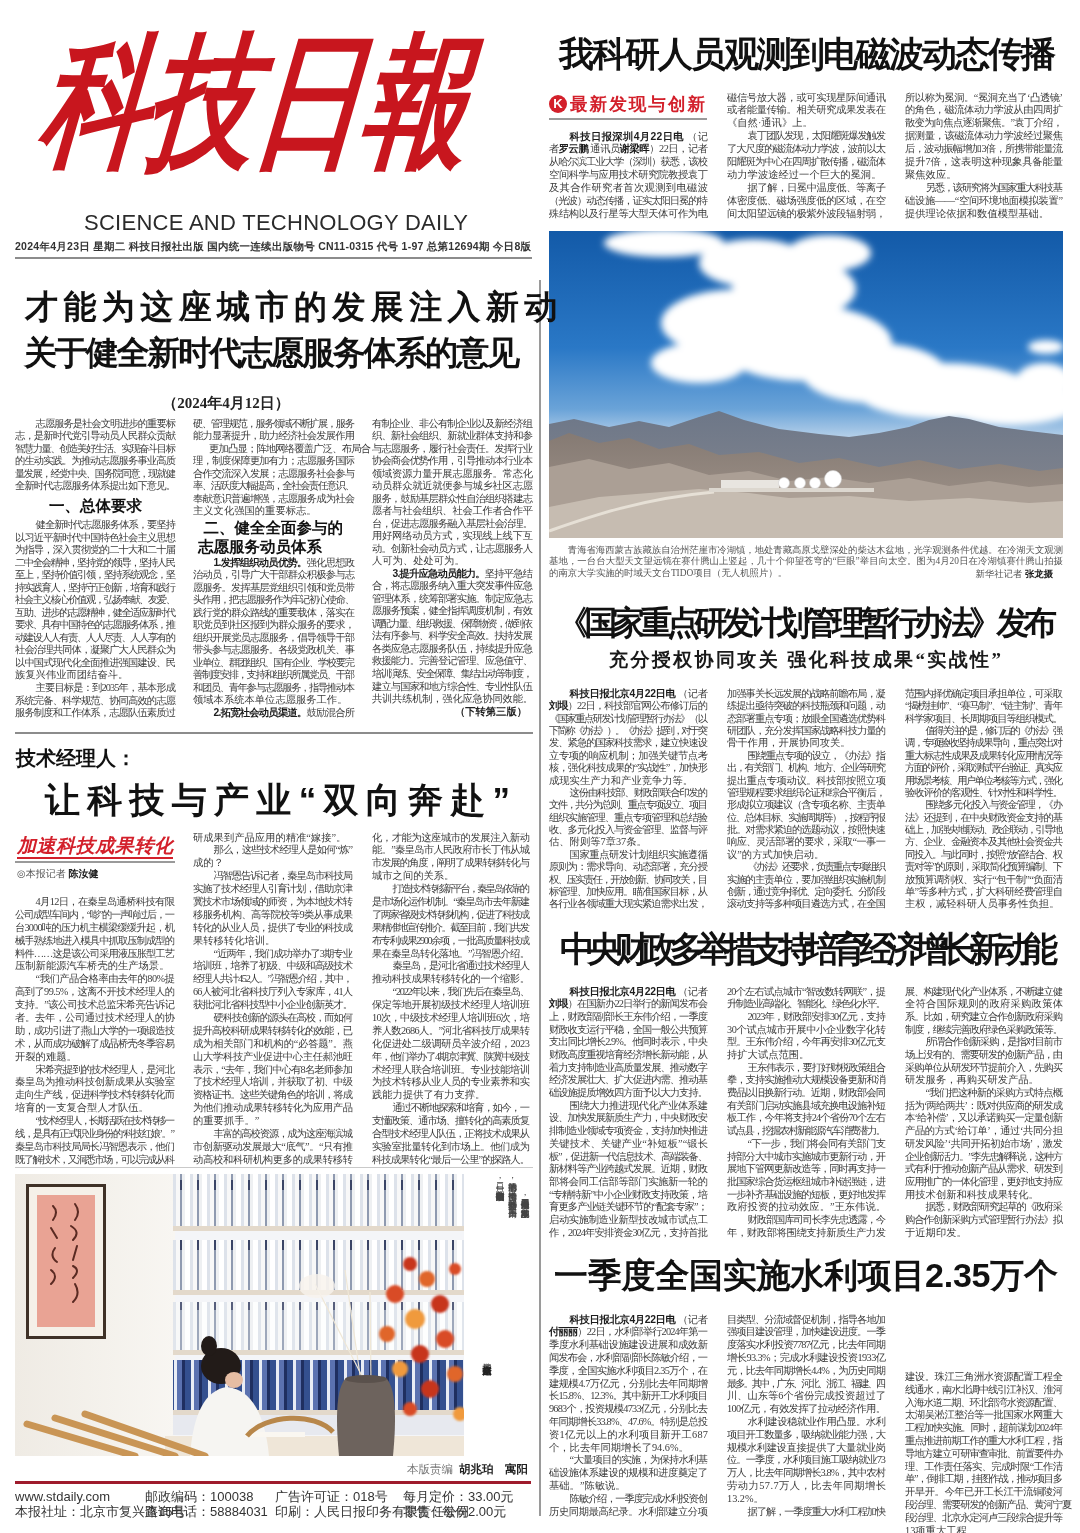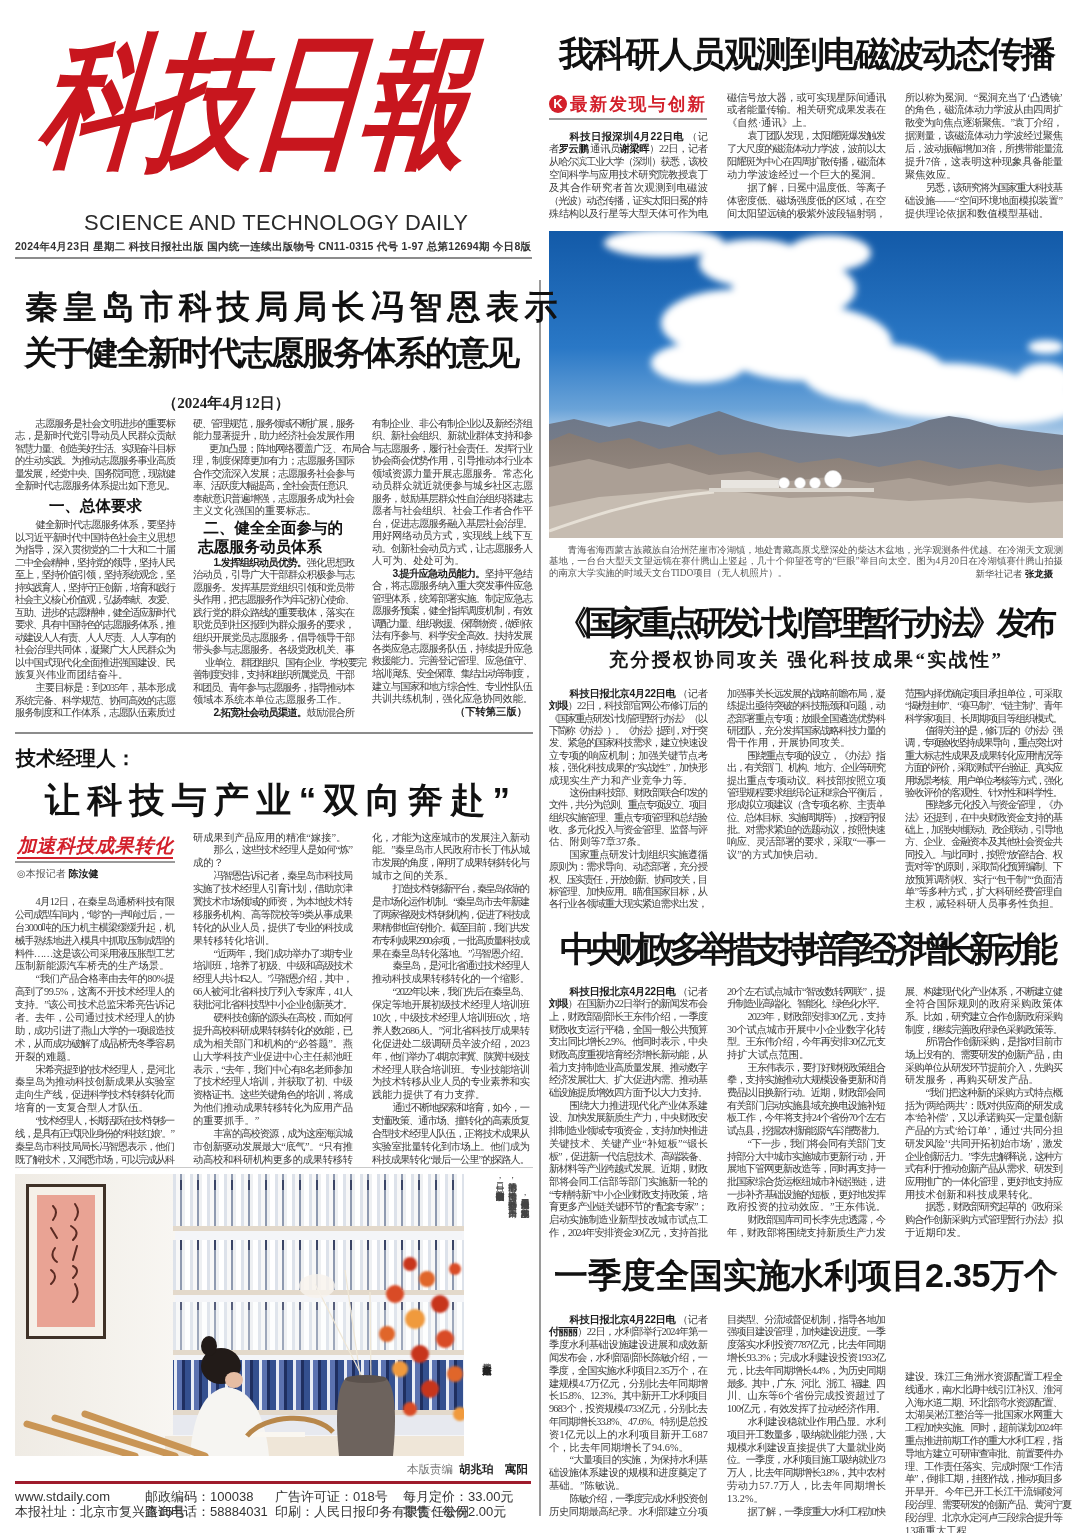--- a/index.html
+++ b/index.html
@@ -241,20 +241,26 @@
       <div class="ln ind jst"><span style="letter-spacing: -1.14621px;">围绕重点专项的设立，《办法》指</span></div>
       <div class="ln jst"><span style="letter-spacing: -1.54963px;">出，有关部门、机构、地方、企业等研究</span></div>
       <div class="ln jst"><span style="letter-spacing: -0.383333px;">提出重点专项动议。科技部按照立项</span></div>
       <div class="ln jst"><span style="letter-spacing: -1.00293px;">管理规程要求组织论证和综合平衡后，</span></div>
       <div class="ln jst"><span style="letter-spacing: -1.00293px;">形成拟立项建议（含专项名称、主责单</span></div>
       <div class="ln jst"><span style="letter-spacing: -1.54963px;">位、总体目标、实施周期等），按程序报</span></div>
       <div class="ln jst"><span style="letter-spacing: -1.00293px;">批。对需求紧迫的选题动议，按照快速</span></div>
       <div class="ln jst"><span style="letter-spacing: -0.645508px;">响应、灵活部署的要求，采取“一事一</span></div>
       <div class="ln"><span style="letter-spacing: 0px;">议”的方式加快启动。</span></div>
     </div>
+    <div class="blk-p">
+      <div class="ln ind jst"><span style="letter-spacing: -1.75625px;">《办法》还要求，负责重点专项组织</span></div>
+      <div class="ln jst"><span style="letter-spacing: -1.00293px;">实施的主责单位，要加强组织实施机制</span></div>
+      <div class="ln jst"><span style="letter-spacing: -1.54963px;">创新，通过竞争择优、定向委托、分阶段</span></div>
+      <div class="ln jst"><span style="letter-spacing: -1.00293px;">滚动支持等多种项目遴选方式，在全国</span></div>
+    </div>
   </div>
 <div class="col" style="left:905px;top:687.8px;width:158px;--lh:12.4px">
     <div class="blk-p">
       <div class="ln jst"><span style="letter-spacing: -1.06543px;">范围内择优确定项目承担单位，可采取</span></div>
       <div class="ln jst"><span style="letter-spacing: -1.19375px;">“揭榜挂帅”、“赛马制”、“链主制”、青年</span></div>
       <div class="ln"><span style="letter-spacing: -1.06543px;">科学家项目、长周期项目等组织模式。</span></div>
     </div>
     <div class="blk-p">
       <div class="ln ind jst"><span style="letter-spacing: -1.82292px;">值得关注的是，修订后的《办法》强</span></div>
       <div class="ln jst"><span style="letter-spacing: -1.60846px;">调，专项验收坚持成果导向，重点突出对</span></div>
@@ -433,21 +439,21 @@
     </div>
     <div class="blk-p">
       <div class="ln ind jst"><span style="letter-spacing: -1.21763px;">陈敏表示，水利部将全力以赴加快</span></div>
       <div class="ln jst"><span style="letter-spacing: -1.06543px;">水利基础设施建设，保质保量完成全年</span></div>
       <div class="ln"><span style="letter-spacing: -1.06543px; font-style: italic;">目标任务，扎实推动水利高质量发展。</span></div>
     </div>
   </div>
 
 <div class="a vdiv"></div>
 
-<div class="a fit hl vol-hl1"><span style="letter-spacing: 5.41667px;">秦皇岛市科技局局长冯智恩表示</span></div>
+<div class="a fit hl vol-hl1"><span style="letter-spacing: 5.41667px;">才能为这座城市的发展注入新动</span></div>
 <div class="a fit hl vol-hl2"><span style="letter-spacing: -2.13333px;">关于健全新时代志愿服务体系的意见</span></div>
 <div class="a vol-date">（2024年4月12日）</div>
 <div class="col" style="left:15px;top:417.7px;width:161px;--lh:12.52px">
     <div class="blk-p">
       <div class="ln ind jst"><span style="letter-spacing: -1.00335px;">志愿服务是社会文明进步的重要标</span></div>
       <div class="ln jst"><span style="letter-spacing: -0.87793px;">志，是新时代党引导动员人民群众贡献</span></div>
       <div class="ln jst"><span style="letter-spacing: -1.43199px;">智慧力量、创造美好生活、实现奋斗目标</span></div>
       <div class="ln jst"><span style="letter-spacing: -0.87793px;">的生动实践。为推动志愿服务事业高质</span></div>
       <div class="ln jst"><span style="letter-spacing: -1.43199px;">量发展，经党中央、国务院同意，现就健</span></div>
       <div class="ln"><span style="letter-spacing: -0.87793px;">全新时代志愿服务体系提出如下意见。</span></div>
@@ -493,21 +499,21 @@
     </div>
     <div class="blk-p">
       <div class="ln ind jst"><span style="letter-spacing: -0.75625px;"><b>1.发挥组织动员优势。</b>强化思想政</span></div>
       <div class="ln jst"><span style="letter-spacing: -0.81543px;">治动员，引导广大干部群众积极参与志</span></div>
       <div class="ln jst"><span style="letter-spacing: -0.81543px;">愿服务。发挥基层党组织引领和党员带</span></div>
       <div class="ln jst"><span style="letter-spacing: -1.37316px;">头作用，把志愿服务作为牢记初心使命、</span></div>
       <div class="ln jst"><span style="letter-spacing: -0.81543px;">践行党的群众路线的重要载体，落实在</span></div>
       <div class="ln jst"><span style="letter-spacing: -0.81543px;">职党员到社区报到为群众服务的要求，</span></div>
       <div class="ln jst"><span style="letter-spacing: -0.81543px;">组织开展党员志愿服务，倡导领导干部</span></div>
       <div class="ln jst"><span style="letter-spacing: -0.81543px;">带头参与志愿服务。各级党政机关、事</span></div>
-      <div class="ln jst"><span style="letter-spacing: -1.37316px; margin-left: 12px;">业单位、群团组织、国有企业、学校要完</span></div>
+      <div class="ln jst"><span style="letter-spacing: -1.37316px;">业单位、群团组织、国有企业、学校要完</span></div>
       <div class="ln jst"><span style="letter-spacing: -1.37316px;">善制度安排，支持和组织所属党员、干部</span></div>
       <div class="ln jst"><span style="letter-spacing: -1.37316px;">和团员、青年参与志愿服务，指导推动本</span></div>
       <div class="ln"><span style="letter-spacing: 0px;">领域本系统本单位志愿服务工作。</span></div>
     </div>
     <div class="blk-p">
       <div class="ln ind jst"><span style="letter-spacing: -0.75625px;"><b>2.拓宽社会动员渠道。</b>鼓励混合所</span></div>
     </div>
   </div>
 <div class="col" style="left:372px;top:417.7px;width:161px;--lh:12.52px">
     <div class="blk-p">

